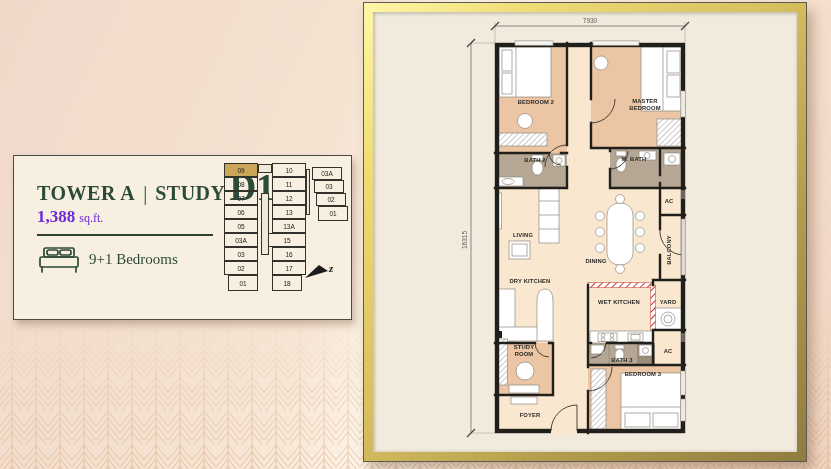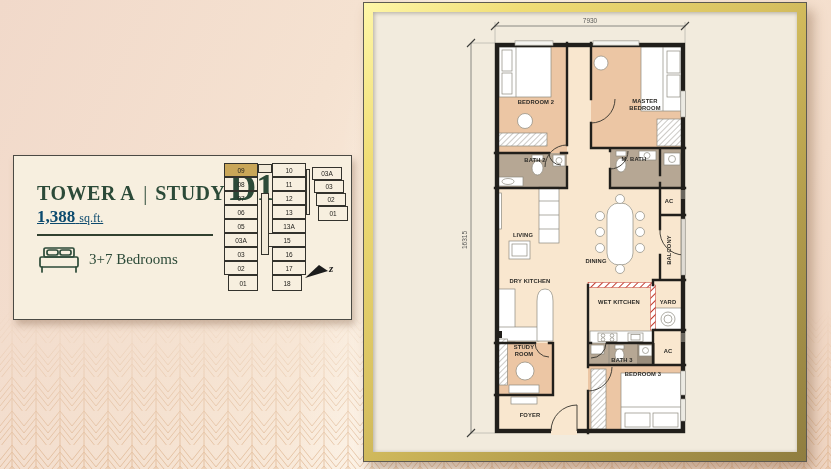--- a/index.html
+++ b/index.html
@@ -19,21 +19,21 @@
   .card{
     position:absolute;left:13px;top:155px;width:339px;height:165px;z-index:2;
     background:#f7efdf;border:1px solid #4b4a44;box-sizing:border-box;
     box-shadow:3px 5px 7px rgba(120,85,60,.35);
   }
   .card-left{position:absolute;left:23px;top:10px;width:190px;}
   .title-line{white-space:nowrap;color:var(--green);}
   .title-word{font-size:20px;letter-spacing:.5px;font-weight:bold;}
   .title-sep{font-size:20px;margin:0 4px;}
   .title-code{font-size:37px;font-weight:bold;letter-spacing:0;margin-top:42px;}
-  .area-line{margin-top:-2px;color:#0c4a6e;text-decoration:underline;}
+  .area-line{margin-top:-2px;color:#6d28d9;}
   .area-value{font-size:17px;font-weight:bold;}
   .area-unit{font-size:12px;}
   .divider{width:176px;height:2px;background:#31402f;margin:7px 0 9px 0;}
   .feature-row{display:flex;align-items:center;height:29px;}
   .feature-icon{width:52px;display:flex;justify-content:flex-start;align-items:center;}
   .feature-label{font-size:15px;color:var(--green);}
   .hack-chip{
     width:44px;height:9px;border:1.5px solid #50604c;box-sizing:border-box;
     background:repeating-linear-gradient(120deg,#cd4433 0 2.5px,#ffffff 2.5px 6.5px);
   }
@@ -112,21 +112,21 @@
         <span class="feature-icon">
           <svg class="fsvg" width="44" height="28" viewBox="0 0 44 28">
             <rect x="7" y="2" width="30" height="9" rx="1.5"></rect>
             <rect x="10" y="4" width="11" height="5" rx="2"></rect>
             <rect x="23" y="4" width="11" height="5" rx="2"></rect>
             <rect x="3" y="11" width="38" height="10" rx="1.5"></rect>
             <line x1="5" y1="21" x2="5" y2="26"></line>
               <line x1="39" y1="21" x2="39" y2="26"></line>
           </svg>
         </span>
-        <span class="feature-label">3+7 Bedrooms</span>
+        <span class="feature-label">9+1 Bedrooms</span>
       </div>
     </div>
   </div>
 
   <div class="keyplan">
     <div class="kp-cell kp-hi" style="left:0;top:0;width:34px;height:14px">09</div>
     <div class="kp-cell" style="left:0;top:14px;width:34px;height:14px">08</div>
     <div class="kp-cell" style="left:0;top:28px;width:34px;height:14px">07</div>
     <div class="kp-cell" style="left:0;top:42px;width:34px;height:14px">06</div>
     <div class="kp-cell" style="left:0;top:56px;width:34px;height:14px">05</div>

